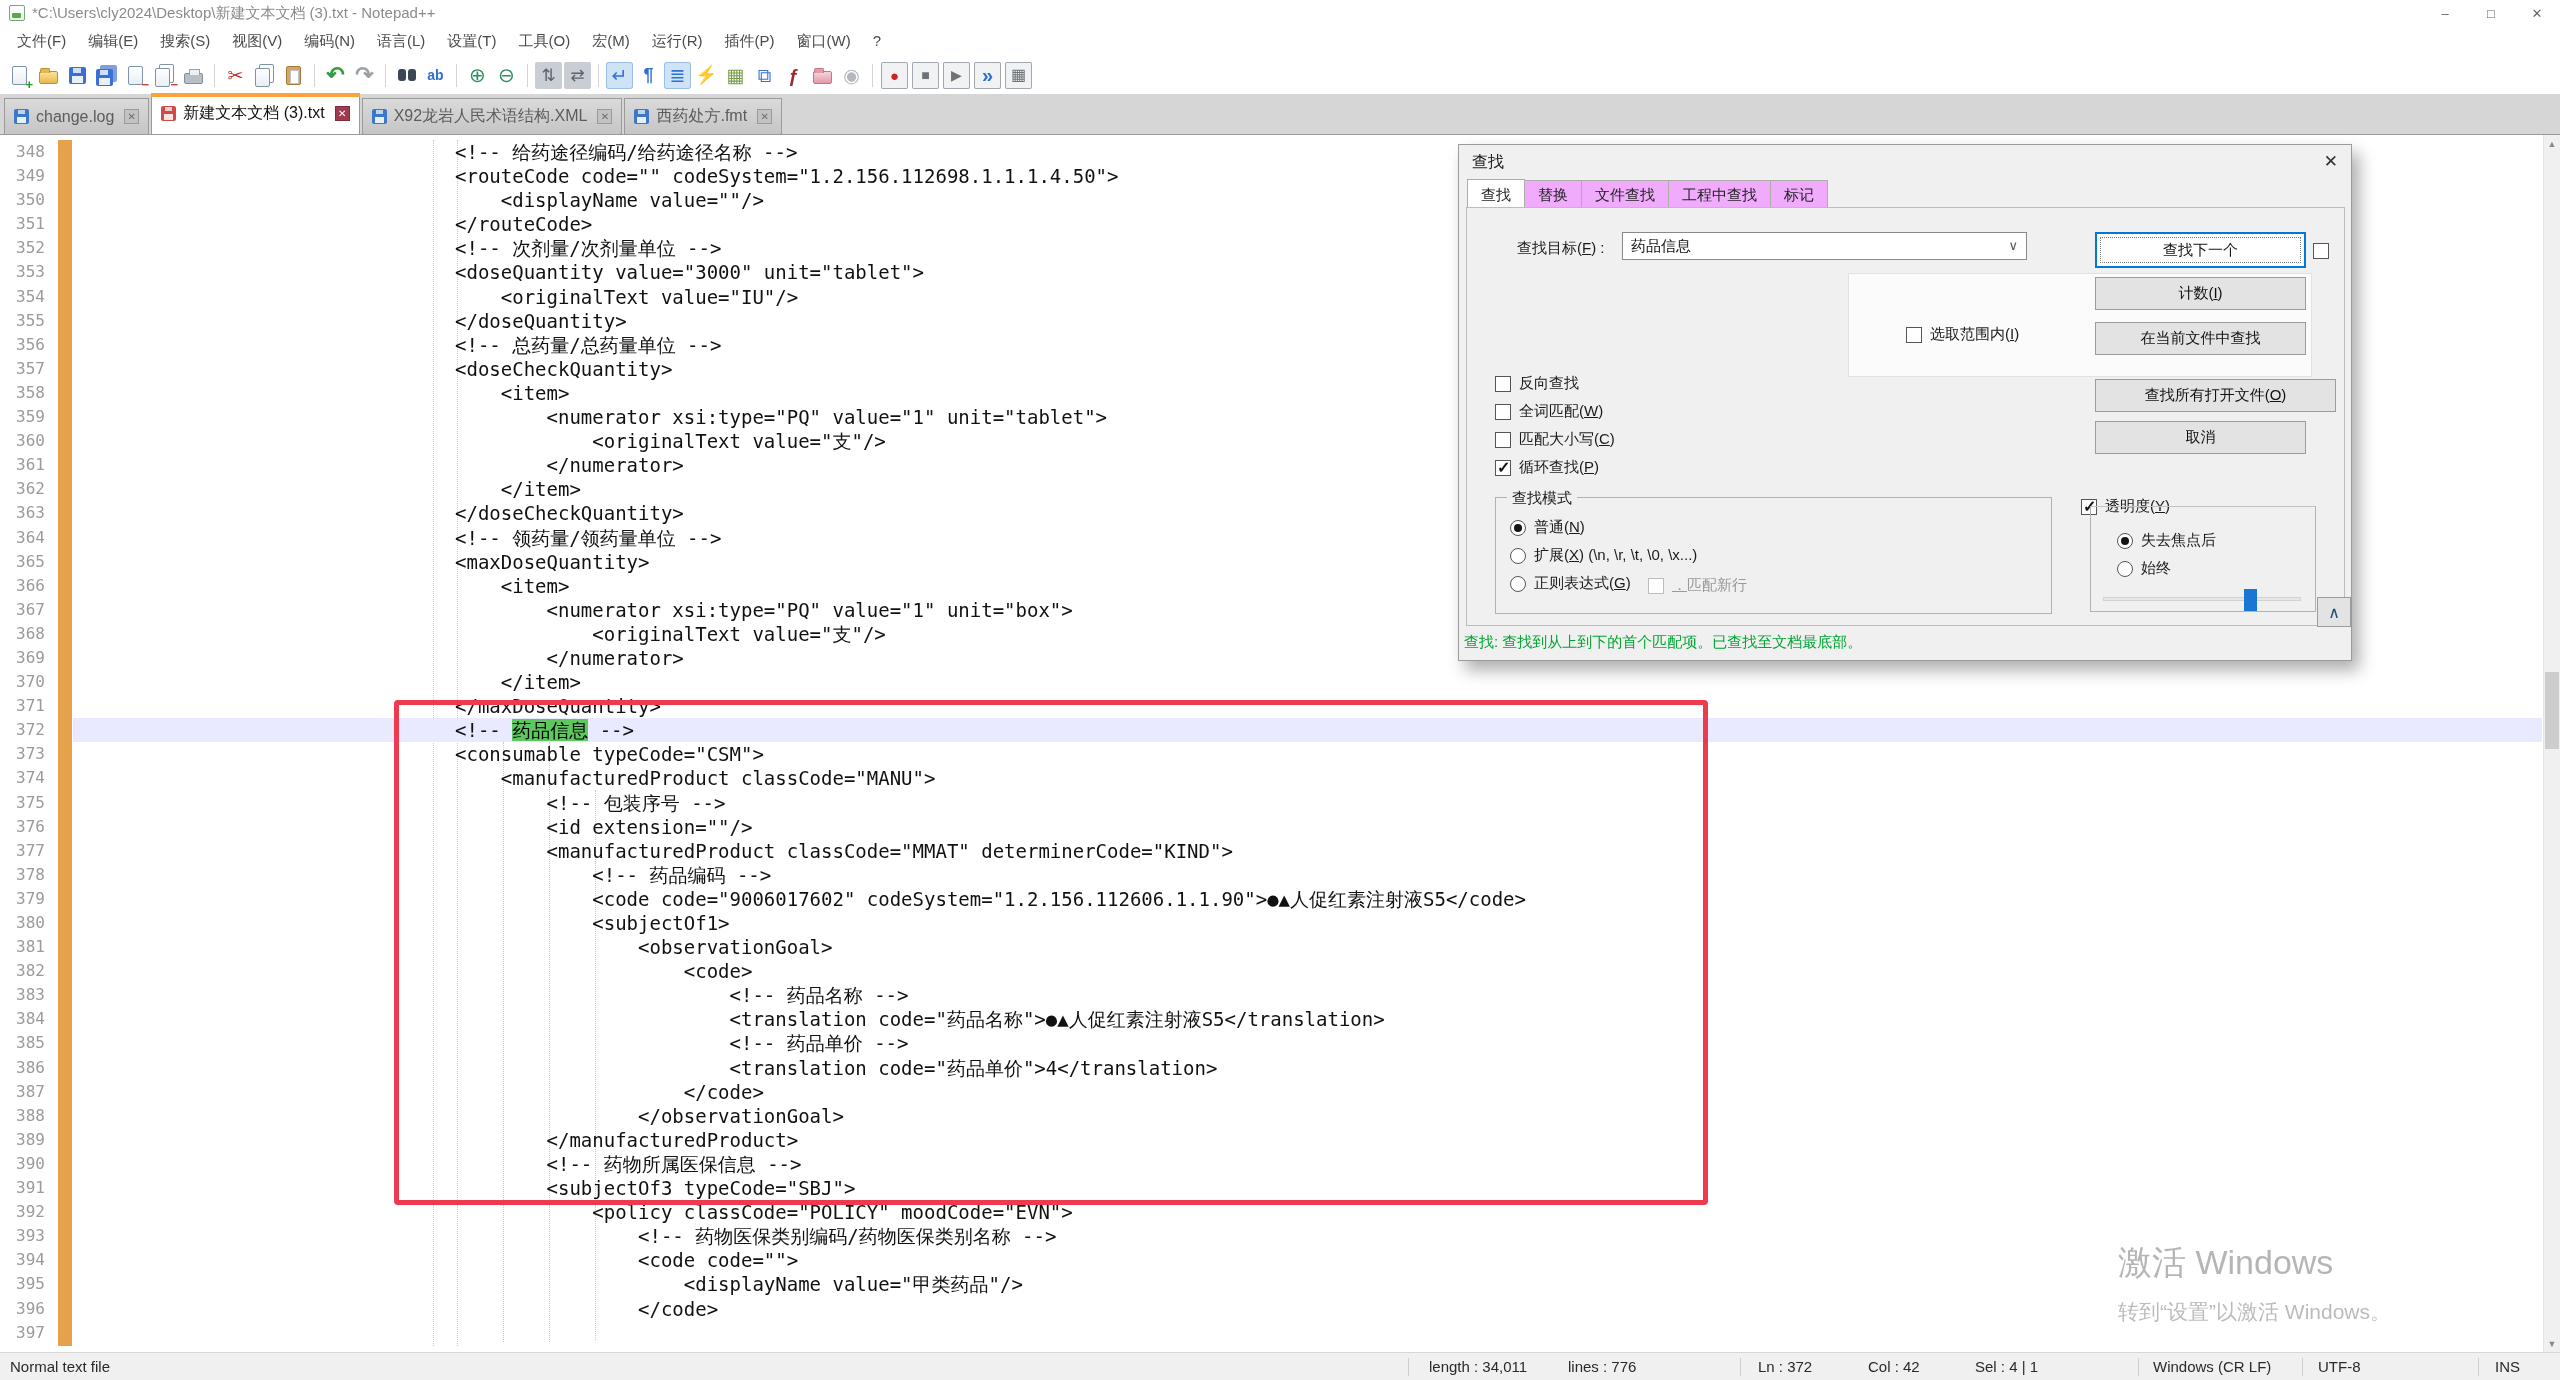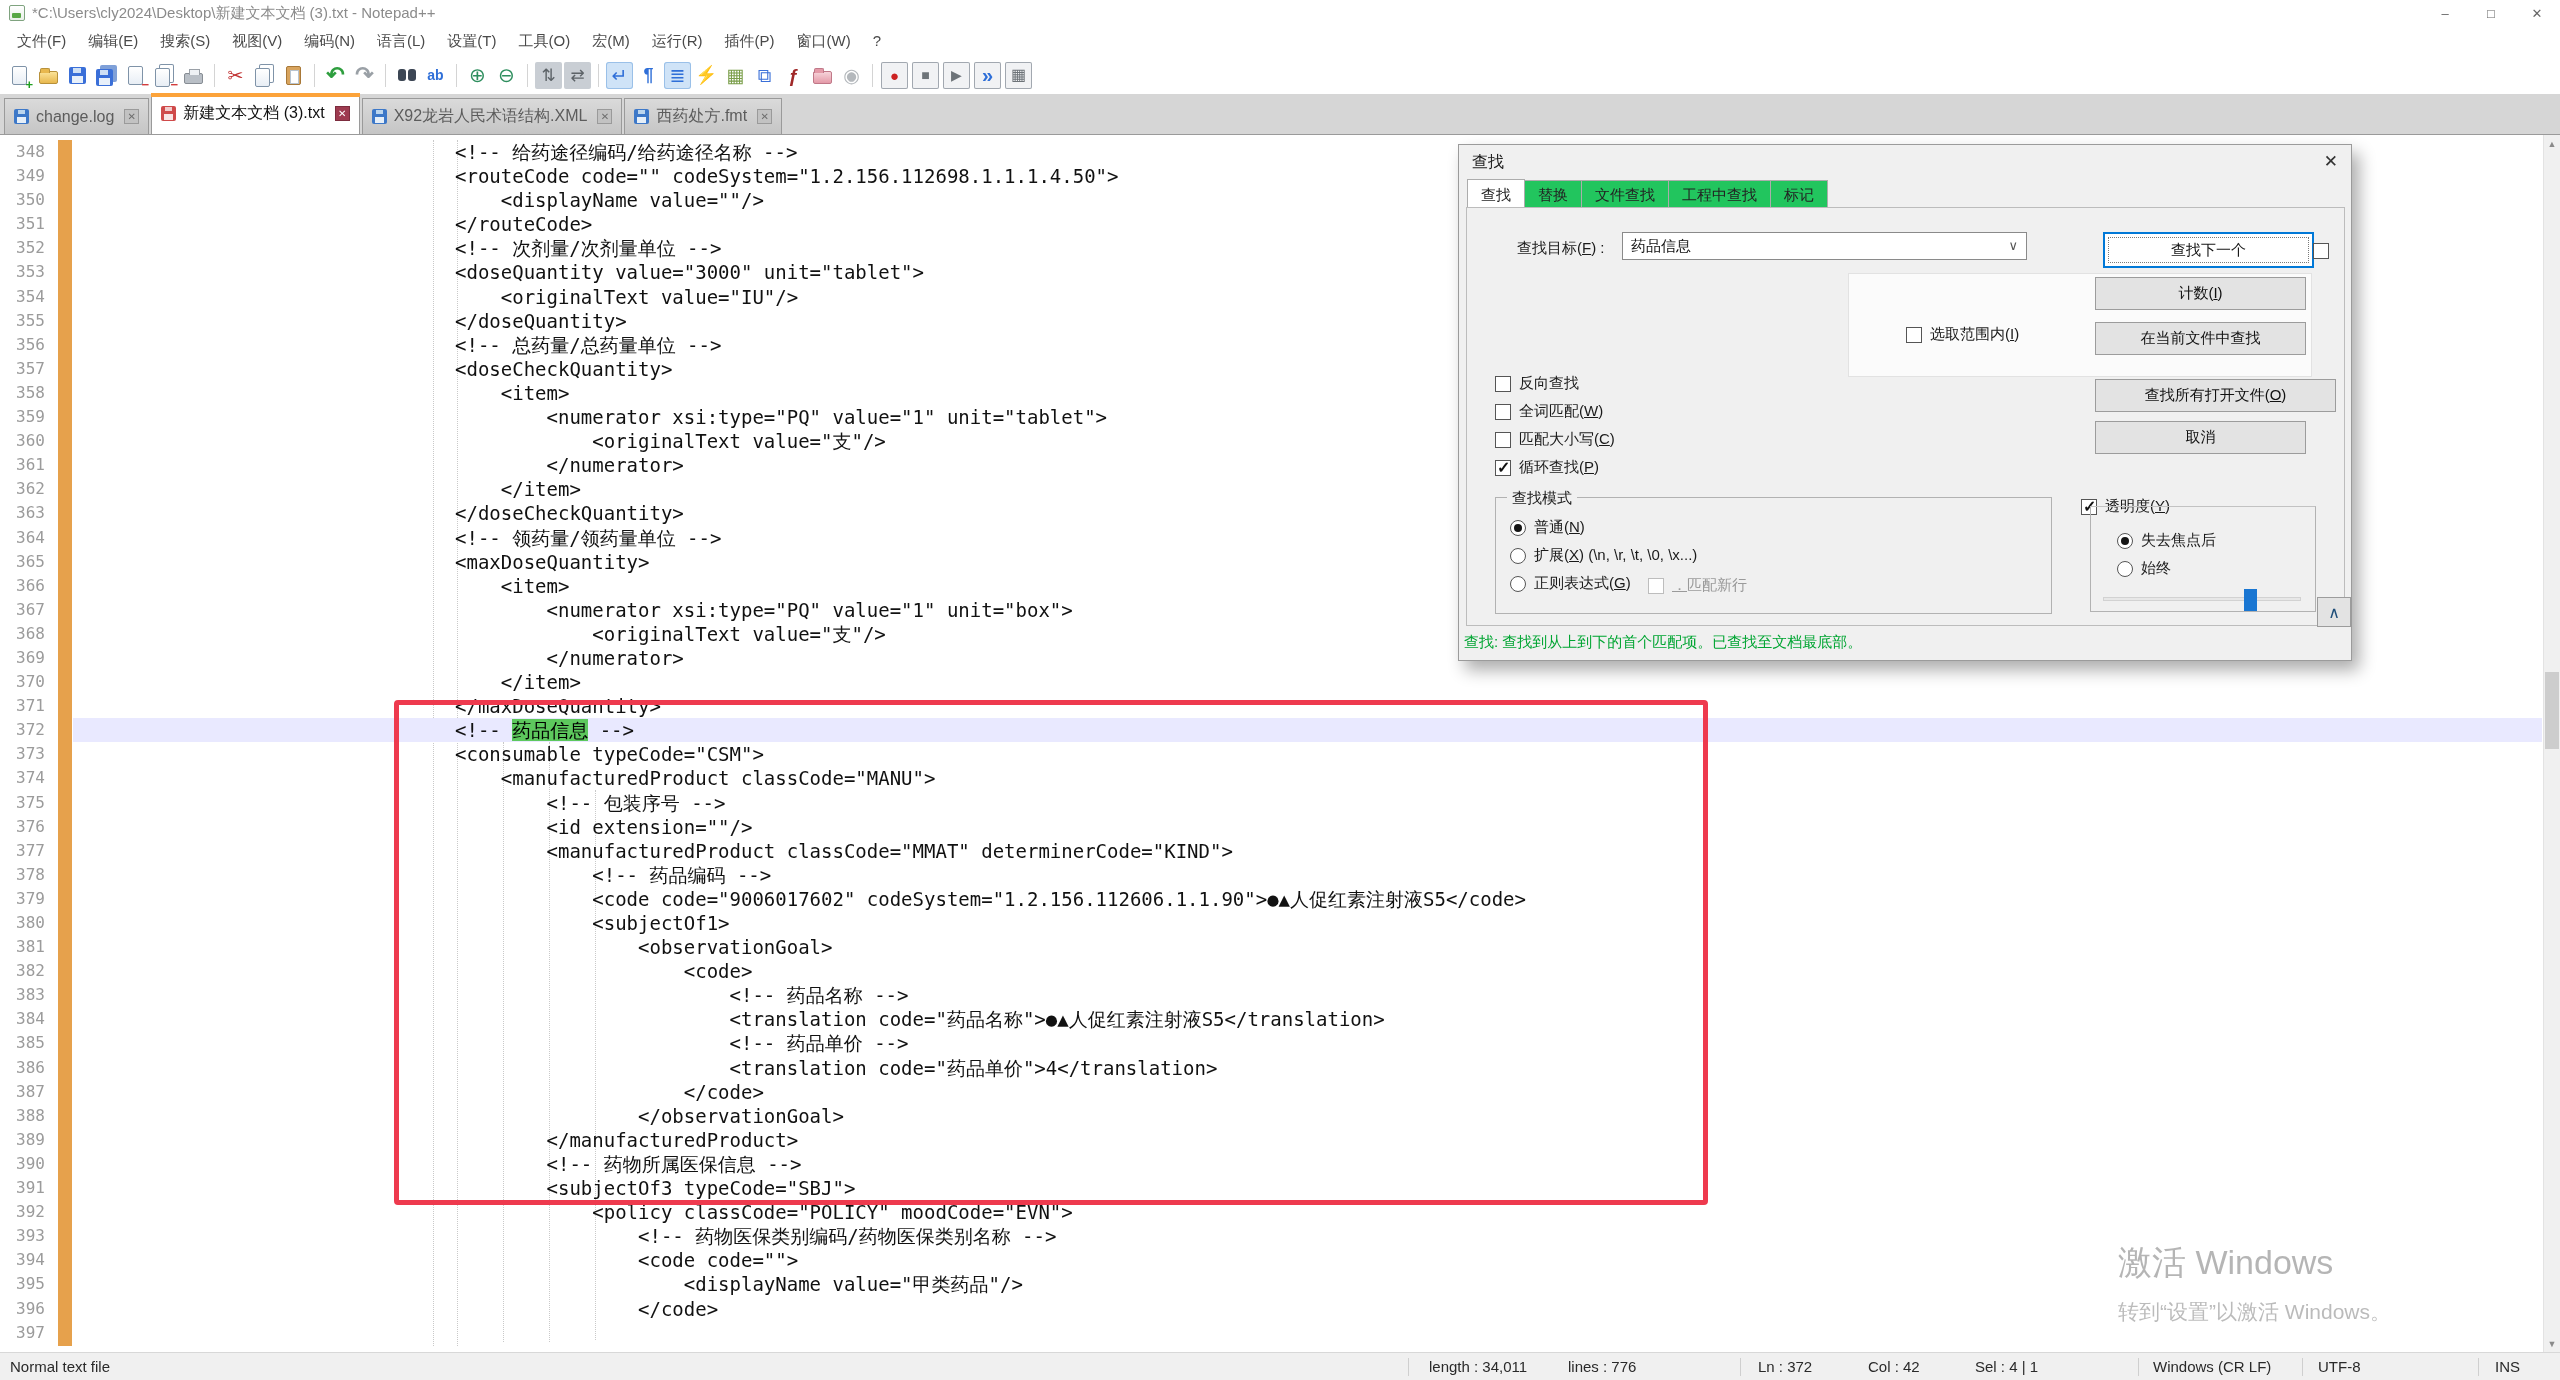--- a/index.html
+++ b/index.html
@@ -75,21 +75,21 @@
   .vscroll { position:absolute; right:0; top:0; width:17px; height:100%; background:#f0f0f0; border-left:1px solid #e3e3e3; }
   .vs-arrow { position:absolute; left:0; width:100%; height:17px; display:flex; align-items:center; justify-content:center; font-size:9px; color:#8a8a8a; }
   .vs-up { top:0; } .vs-down { bottom:0; }
   .vs-thumb { position:absolute; left:1px; right:1px; top:537px; height:77px; background:#cdcdcd; }
 
   
   .find-dialog { position:absolute; left:1458px; top:144px; width:894px; height:517px; background:#f0f0f0; border:1px solid #9b9b9b; box-shadow:7px 9px 16px rgba(0,0,0,0.33); z-index:20; }
   .fd-title { position:absolute; left:13px; top:7px; font-size:16px; color:#1a1a1a; }
   .fd-close { position:absolute; right:13px; top:6px; font-size:17px; color:#333; }
   .fd-tabs { position:absolute; left:8px; top:35px; height:28px; display:flex; }
-  .fd-tab { padding:5px 13px 4px; font-size:15px; color:#222; background:#22c55e; border:1px solid #acacac; border-bottom:none; margin-right:-1px; position:relative; }
+  .fd-tab { padding:5px 13px 4px; font-size:15px; color:#222; background:#f0abfc; border:1px solid #acacac; border-bottom:none; margin-right:-1px; position:relative; }
   .fd-tab.sel { background:#fff; z-index:2; top:-1px; padding-top:6px; }
   .fd-page { position:absolute; left:7px; top:62px; width:879px; height:419px; border:1px solid #bcbcbc; background:#f0f0f0; }
   .fd-label { position:absolute; font-size:15px; color:#1a1a1a; }
   .fd-combo { position:absolute; left:163px; top:87px; width:405px; height:28px; background:#fff; border:1px solid #8a8a8a; display:flex; align-items:center; padding:0 24px 0 8px; font-size:15px; color:#111; }
   .fd-combo .arrow { position:absolute; right:8px; top:5px; font-size:13px; color:#555; }
   .btn { position:absolute; background:#e3e3e3; border:1px solid #9c9c9c; font-size:15px; color:#111; display:flex; align-items:center; justify-content:center; }
   .btn.primary { background:#fff; border:2px solid #0078d7; }
   .btn.primary::after { content:""; position:absolute; inset:3px; border:1px dotted #7a7a7a; }
   .fd-panel { position:absolute; left:389px; top:128px; width:464px; height:104px; background:#fbfbfb; border:1px solid #e2e2e2; }
   .opt { position:absolute; display:flex; align-items:center; gap:8px; font-size:15px; color:#1a1a1a; white-space:nowrap; }
@@ -408,21 +408,21 @@
     <div class="fd-tab">标记</div>
   </div>
   <div class="fd-page"></div>
 
   <div class="fd-label mn" style="left:58px;top:94px;">查找目标(<u>F</u>) :</div>
   <div class="fd-combo">
     <span>药品信息</span>
     <span class="arrow">∨</span>
   </div>
 
-  <div class="btn primary" style="left:636px;top:87px;width:211px;height:36px;margin-left:8px;">查找下一个</div>
+  <div class="btn primary" style="left:636px;top:87px;width:211px;height:36px;">查找下一个</div>
   <span class="cb" style="position:absolute;left:854px;top:98px;"></span>
 
   <div class="fd-panel"></div>
   <div class="opt" style="left:447px;top:180px;">
     <span class="cb"></span>
     <span class="mn">选取范围内(<u>I</u>)</span>
   </div>
 
   <div class="btn" style="left:636px;top:132px;width:211px;height:33px;">
       <span class="mn">计数(<u>I</u>)</span>

